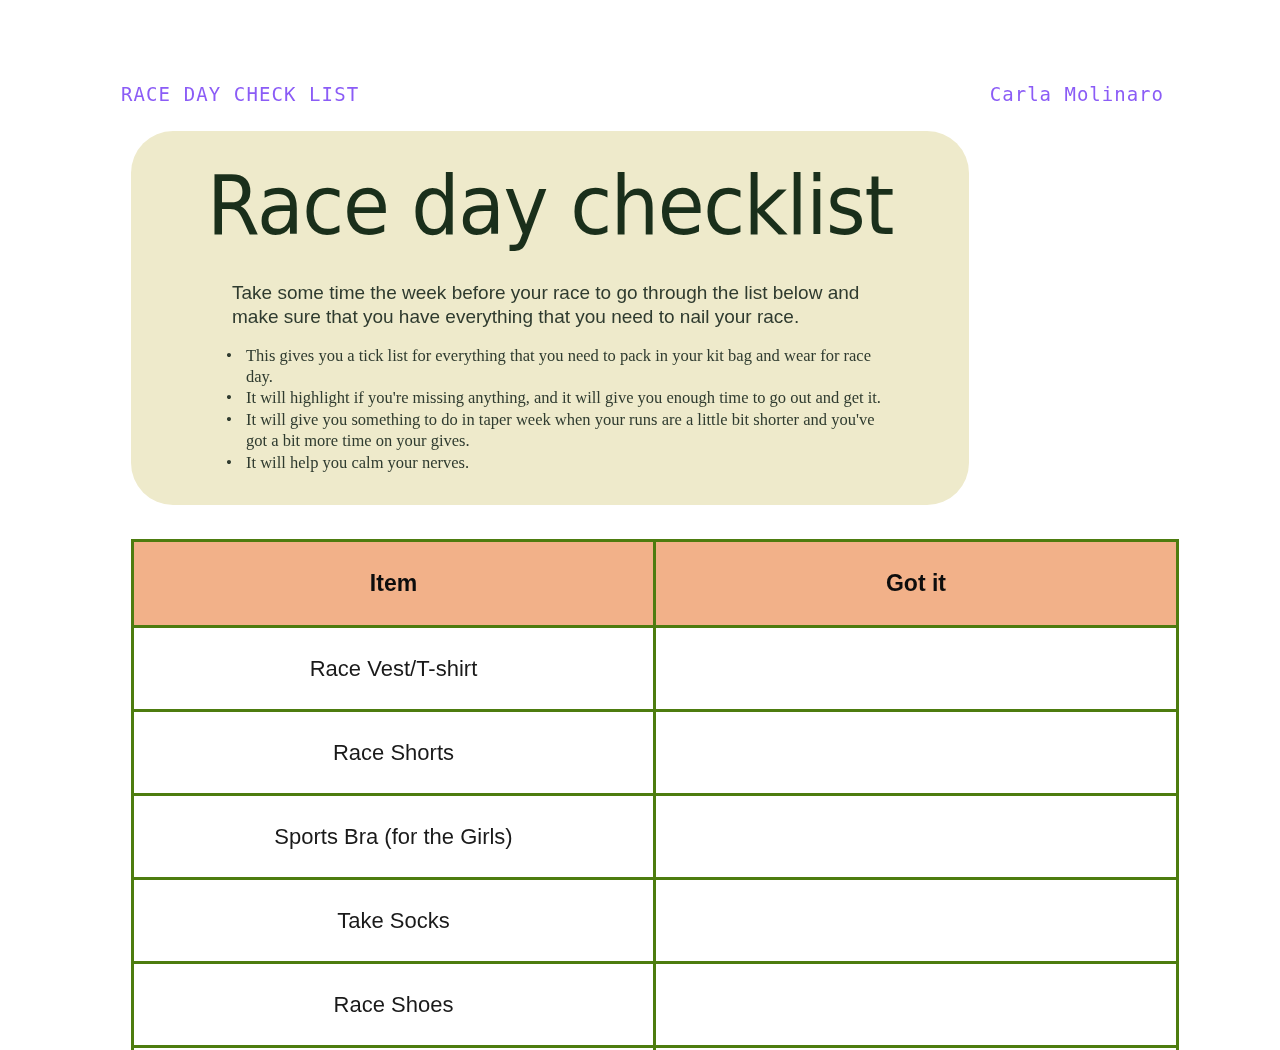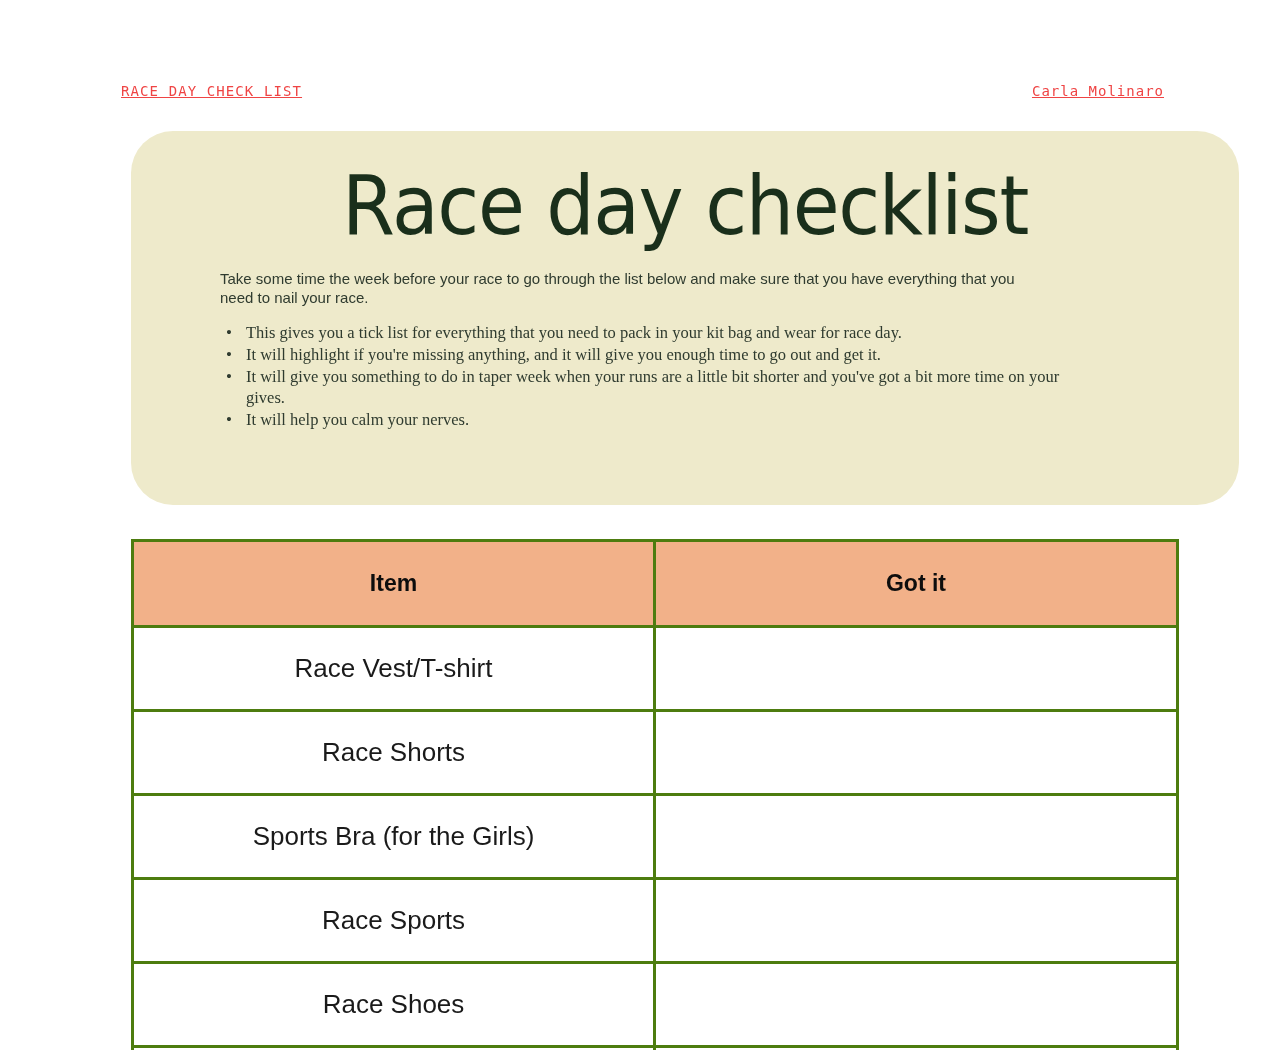--- a/index.html
+++ b/index.html
@@ -25,37 +25,36 @@
     position: absolute;
     top: 83px;
     left: 121px;
     width: 1043px;
     display: flex;
     justify-content: space-between;
     align-items: baseline;
   }
   .doc-header .meta {
     font-family: "DejaVu Sans Mono", "Liberation Mono", monospace;
-    font-size: 14px;
+    font-size: 19px;
     letter-spacing: 1.1px;
-    color: #ef4444;
+    color: #8b5cf6;
     white-space: nowrap;
-    text-decoration: underline;
   }
   .doc-header .meta.right {
     letter-spacing: 1.0px;
     text-align: center;
   }
 
   
   .hero {
     position: absolute;
     top: 131px;
     left: 131px;
-    width: 1108px;
+    width: 838px;
     height: 374px;
     background: #EEEACB;
     border-radius: 42px;
     padding: 0;
   }
 
   .hero-title {
     margin: 0;
     padding-top: 32px;
     text-align: center;
@@ -66,22 +65,22 @@
     color: #1A2F1B;
     letter-spacing: -1.5px;
     transform: scaleX(0.93);
   }
 
   .hero-body {
     padding: 20px 70px 0 89px;
   }
 
   .hero-intro {
-    margin: 0;
-    font-size: 15px;
+    margin: 12px;
+    font-size: 19px;
     line-height: 1.28;
     color: #2f3b2f;
     max-width: 830px;
   }
 
   .hero-list {
     margin: 16px 0 0 0;
     padding-left: 26px;
     list-style: none;
   }
@@ -126,21 +125,21 @@
     background: #F2B189;
     height: 86px;
     font-size: 23px;
     font-weight: bold;
     color: #0d0d0d;
   }
 
   .checklist-table tbody td {
     background: #ffffff;
     height: 84px;
-    font-size: 26px;
+    font-size: 22px;
     font-weight: 400;
     color: #1a1a1a;
     margin-top: 36px;
   }
 </style>
 </head>
 <body>
 
 <div id="page">
 
@@ -182,21 +181,21 @@
       </tr>
       <tr>
         <td>Race Shorts</td>
         <td></td>
       </tr>
       <tr>
         <td>Sports Bra (for the Girls)</td>
         <td></td>
       </tr>
       <tr>
-        <td>Race Sports</td>
+        <td>Take Socks</td>
         <td></td>
       </tr>
       <tr>
         <td>Race Shoes</td>
         <td></td>
       </tr>
       <tr>
         <td></td>
         <td></td>
       </tr>

